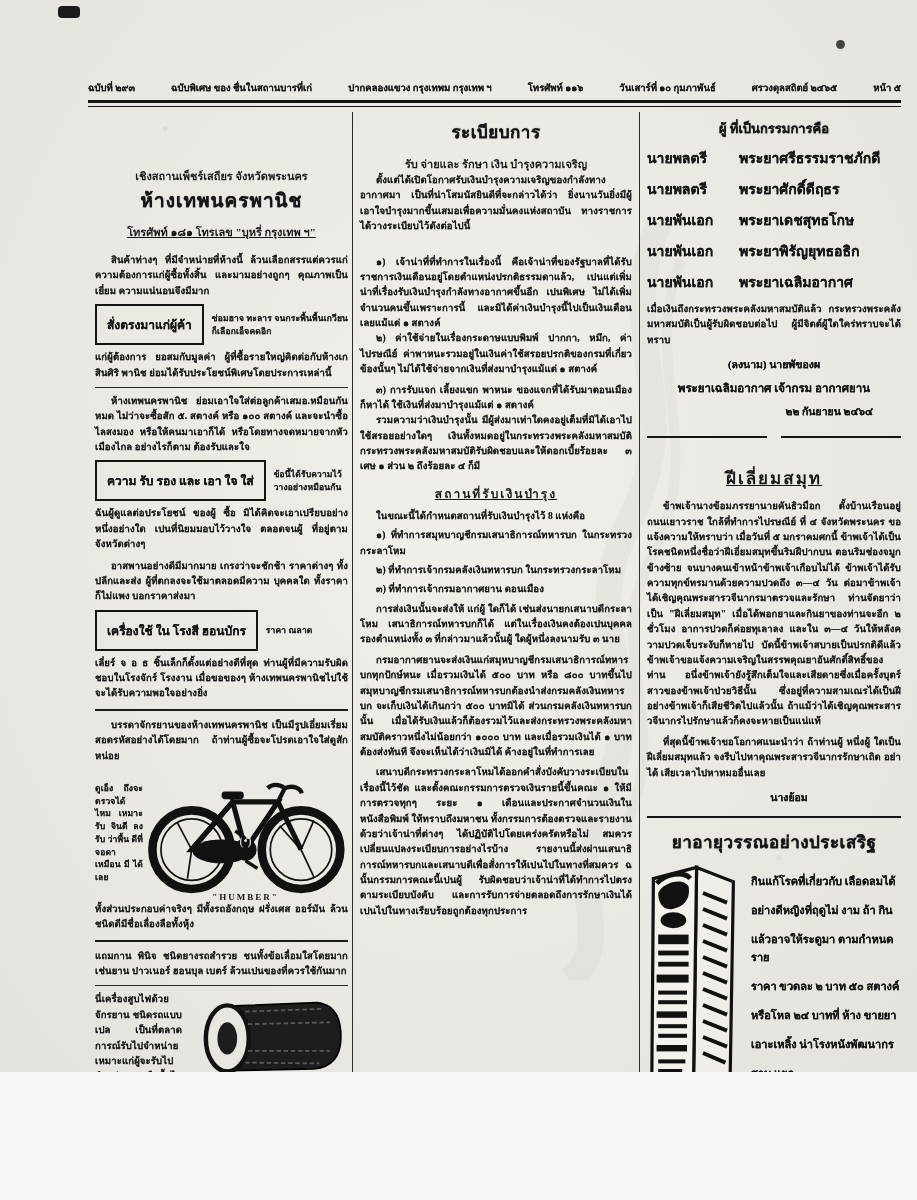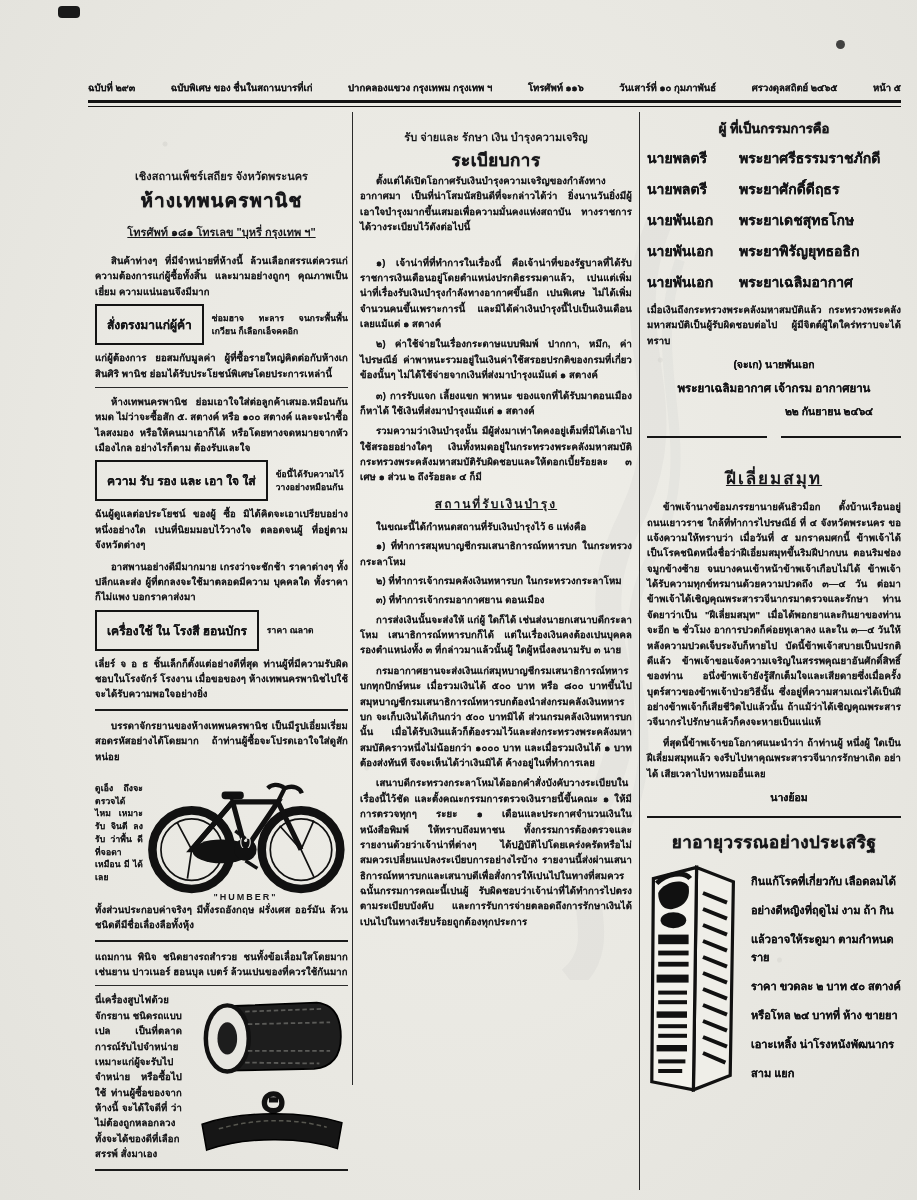--- a/index.html
+++ b/index.html
@@ -1,24 +1,24 @@
 <!DOCTYPE html>
 <html><head>
 <meta charset="utf-8">
 <style>
   html,body{margin:0;padding:0;background:#f6f5f2;}
   .page{
-    position:relative;width:917px;height:1200px;overflow:hidden;
+    position:relative;width:917px;height:1072px;overflow:hidden;
     background:
       radial-gradient(circle at 18% 12%, rgba(120,120,115,.10) 0 2px, transparent 3px),
       radial-gradient(circle at 72% 30%, rgba(110,110,105,.08) 0 2px, transparent 3px),
       radial-gradient(circle at 40% 64%, rgba(110,110,105,.09) 0 2px, transparent 3px),
       radial-gradient(circle at 85% 80%, rgba(110,110,105,.08) 0 2px, transparent 3px),
       radial-gradient(ellipse at 50% 45%, #f0efe9 0%, #e9e8e2 60%, #e3e2dc 100%);
-    font-family:Liberation Sans, sans-serif;color:#17171a;
+    font-family:Liberation Serif, serif;color:#17171a;
   }
   .txt{font-size:9.5px;line-height:1.62;text-align:justify;font-weight:600;
        letter-spacing:.15px;text-shadow:0 0 .5px rgba(10,10,10,.65);}
   .center{text-align:center;}
   .hdr-row{position:absolute;left:88px;top:80px;width:813px;display:flex;
            justify-content:space-between;font-size:9.5px;font-weight:800;white-space:nowrap;
            text-shadow:0 0 .6px rgba(0,0,0,.8);}
   .rule-heavy{position:absolute;left:88px;width:813px;height:3px;background:#141414;}
   .rule-thin{position:absolute;left:88px;width:813px;height:1px;background:#141414;}
   .vdiv{position:absolute;width:1px;background:#2a2a2a;}
@@ -142,33 +142,33 @@
           <path d="M102,6 C95,6 90,11 90,18 C90,24 95,28 102,28 C109,28 113,24 113,18 C113,11 109,6 102,6 Z M96,14 L108,14" fill="none" stroke="#111" stroke-width="7"></path>
           <path d="M8,46 C60,28 140,28 192,44 L186,78 C140,62 64,62 14,80 Z" fill="#161616" stroke="#000" stroke-width="2"></path>
           <path d="M30,52 C80,38 130,38 172,50" stroke="#56564f" stroke-width="2" fill="none" stroke-dasharray="6 4"></path>
         </svg>
       </div>
     </div>
     <div class="col-rule"></div>
   </div>
 
   <div class="col" style="left:360px;top:118px;width:272px">
+    <div class="center h-mid">ระเบียบการ</div>
     <div class="center h-sub" style="margin-top:10px">รับ จ่ายและ รักษา เงิน บำรุงความเจริญ</div>
-    <div class="center h-mid">ระเบียบการ</div>
 
     <div class="txt indent">ตั้งแต่ได้เปิดโอกาศรับเงินบำรุงความเจริญของกำลังทางอากาศมา   เป็นที่น่าโสมนัสยินดีที่จะกล่าวได้ว่า   ยิ่งนานวันยิ่งมีผู้เอาใจบำรุงมากขึ้นเสมอเพื่อความมั่นคงแห่งสถาบัน   ทางราชการได้วางระเบียบไว้ดังต่อไปนี้</div>
     <div class="txt indent" style="margin-top:20px">๑)  เจ้าน่าที่ที่ทำการในเรื่องนี้   คือเจ้าน่าที่ของรัฐบาลที่ได้รับราชการเงินเดือนอยู่โดยตำแหน่งปรกติธรรมดาแล้ว,  เปนแต่เพิ่มน่าที่เรื่องรับเงินบำรุงกำลังทางอากาศขึ้นอีก เปนพิเศษ ไม่ได้เพิ่มจำนวนคนขึ้นเพราะการนี้   และมิได้ค่าเงินบำรุงนี้ไปเป็นเงินเดือนเลยแม้แต่ ๑ สตางค์</div>
-    <div class="txt indent" style="margin-top:5px">๒)  ค่าใช้จ่ายในเรื่องกระดาษแบบพิมพ์  ปากกา,  หมึก,  ค่าไปรษณีย์   ค่าพาหนะรวมอยู่ในเงินค่าใช้สรอยปรกติของกรมที่เกี่ยวข้องนั้นๆ   ไม่ได้ใช้จ่ายจากเงินที่ส่งมาบำรุงแม้แต่ ๑ สตางค์</div>
+    <div class="txt indent" style="">๒)  ค่าใช้จ่ายในเรื่องกระดาษแบบพิมพ์  ปากกา,  หมึก,  ค่าไปรษณีย์   ค่าพาหนะรวมอยู่ในเงินค่าใช้สรอยปรกติของกรมที่เกี่ยวข้องนั้นๆ   ไม่ได้ใช้จ่ายจากเงินที่ส่งมาบำรุงแม้แต่ ๑ สตางค์</div>
     <div class="txt indent" style="margin-top:5px">๓)  การรับแจก   เลี้ยงแขก   พาหนะ   ของแจกที่ได้รับมาตอนเมืองก็หาได้ ใช้เงินที่ส่งมาบำรุงแม้แต่ ๑ สตางค์</div>
-    <div class="txt indent" style="margin-top:5px">รวมความว่าเงินบำรุงนั้น      มีผู้ส่งมาเท่าใดคงอยู่เต็มที่มิได้เอาไปใช้สรอยอย่างใดๆ    เงินทั้งหมดอยู่ในกระทรวงพระคลังมหาสมบัติ    กระทรวงพระคลังมหาสมบัติรับผิดชอบและให้ดอกเบี้ยร้อยละ ๓ เศษ ๑ ส่วน ๒ ถึงร้อยละ ๔ ก็มี</div>
+    <div class="txt indent" style="">รวมความว่าเงินบำรุงนั้น      มีผู้ส่งมาเท่าใดคงอยู่เต็มที่มิได้เอาไปใช้สรอยอย่างใดๆ    เงินทั้งหมดอยู่ในกระทรวงพระคลังมหาสมบัติ    กระทรวงพระคลังมหาสมบัติรับผิดชอบและให้ดอกเบี้ยร้อยละ ๓ เศษ ๑ ส่วน ๒ ถึงร้อยละ ๔ ก็มี</div>
 
     <div class="center" style="margin:9px 0 6px 0">
       <span class="story-title" style="font-size:12px">สถานที่รับเงินบำรุง</span>
     </div>
-    <div class="txt indent">ในขณะนี้ได้กำหนดสถานที่รับเงินบำรุงไว้ 6 แห่งคือ</div>
+    <div class="txt indent">ในขณะนี้ได้กำหนดสถานที่รับเงินบำรุงไว้ 8 แห่งคือ</div>
     <div class="txt indent" style="margin-top:4px">๑)  ที่ทำการสมุหบาญชีกรมเสนาธิการณ์ทหารบก      ในกระทรวงกระลาโหม</div>
     <div class="txt indent" style="margin-top:4px">๒)  ที่ทำการเจ้ากรมคลังเงินทหารบก      ในกระทรวงกระลาโหม</div>
     <div class="txt indent" style="margin-top:4px">๓)  ที่ทำการเจ้ากรมอากาศยาน      ดอนเมือง</div>
     <div class="txt indent" style="margin-top:4px">การส่งเงินนั้นจะส่งให้ แก่ผู้ ใดก็ได้    เช่นส่งนายกเสนาบดีกระลาโหม เสนาธิการณ์ทหารบกก็ได้      แต่ในเรื่องเงินคงต้องเปนบุคคลรองตำแหน่งทั้ง ๓ ที่กล่าวมาแล้วนั้นผู้ ใดผู้หนึ่งลงนามรับ ๓ นาย</div>
     <div class="txt indent" style="margin-top:5px">กรมอากาศยานจะส่งเงินแก่สมุหบาญชีกรมเสนาธิการณ์ทหารบกทุกปักษ์หนะ     เมื่อรวมเงินได้ ๕๐๐ บาท หรือ ๘๐๐ บาทขึ้นไป สมุหบาญชีกรมเสนาธิการณ์ทหารบกต้องนำส่งกรมคลังเงินทหารบก   จะเก็บเงินได้เกินกว่า ๕๐๐ บาทมิได้    ส่วนกรมคลังเงินทหารบกนั้น   เมื่อได้รับเงินแล้วก็ต้องรวมไว้และส่งกระทรวงพระคลังมหาสมบัติคราวหนึ่งไม่น้อยกว่า ๑๐๐๐ บาท และเมื่อรวมเงินได้ ๑ บาทต้องส่งทันที    จึงจะเห็นได้ว่าเงินมิได้ ค้างอยู่ในที่ทำการเลย</div>
     <div class="txt indent" style="margin-top:5px">เสนาบดีกระทรวงกระลาโหมได้ออกคำสั่งบังคับวางระเบียบในเรื่องนี้ไว้ชัด   และตั้งคณะกรรมการตรวจเงินรายนี้ขึ้นคณะ ๑ ให้มีการตรวจทุกๆ ระยะ ๑ เดือนและประกาศจำนวนเงินใน หนังสือพิมพ์ ให้ทราบถึงมหาชน    ทั้งกรรมการต้องตรวจและรายงานด้วยว่าเจ้าน่าที่ต่างๆ ได้ปฏิบัติไปโดยเคร่งครัดหรือไม่   สมควรเปลี่ยนแปลงระเบียบการอย่างไรบ้าง    รายงานนี้ส่งผ่านเสนาธิการณ์ทหารบกและเสนาบดีเพื่อสั่งการให้เปนไปในทางที่สมควร    ฉนั้นกรรมการคณะนี้เปนผู้ รับผิดชอบว่าเจ้าน่าที่ได้ทำการไปตรงตามระเบียบบังคับ   และการรับการจ่ายตลอดถึงการรักษาเงินได้ เปนไปในทางเรียบร้อยถูกต้องทุกประการ</div>
   </div>
 
   <div class="col" style="left:647px;top:118px;width:254px">
     <div class="center" style="font-size:13px;font-weight:900;text-shadow:0 0 .8px #000;margin-bottom:8px">ผู้ ที่เป็นกรรมการคือ</div>
@@ -189,21 +189,21 @@
       <span class="rank">นายพันเอก</span>
       <span>พระยาพิรัญยุทธอธิก</span>
     </div>
     <div class="committee-row">
       <span class="rank">นายพันเอก</span>
       <span>พระยาเฉลิมอากาศ</span>
     </div>
 
     <div class="txt" style="margin-top:4px">เมื่อเงินถึงกระทรวงพระคลังมหาสมบัติแล้ว    กระทรวงพระคลังมหาสมบัติเป็นผู้รับผิดชอบต่อไป   ผู้มีจิตต์ผู้ใดใคร่ทราบจะได้ทราบ</div>
 
-    <div class="sig" style="text-align:center;margin-top:8px">(จะเก) นายพันเอก</div>
+    <div class="sig" style="text-align:center;margin-top:8px">(ลงนาม) นายพัของผ</div>
     <div class="sig" style="text-align:center;margin-top:6px;font-size:11.5px">พระยาเฉลิมอากาศ   เจ้ากรม อากาศยาน</div>
     <div class="sig" style="text-align:right;margin-top:6px;padding-right:28px">๒๒ กันยายน ๒๔๖๔</div>
 
     <div style="display:flex;gap:14px;margin:16px 0 26px 0">
       <div style="flex:1;height:2px;background:#151515"></div>
       <div style="flex:1;height:2px;background:#151515"></div>
     </div>
 
     <div class="center" style="margin-bottom:8px">
       <span class="story-title">ฝีเลี่ยมสมุท</span>

